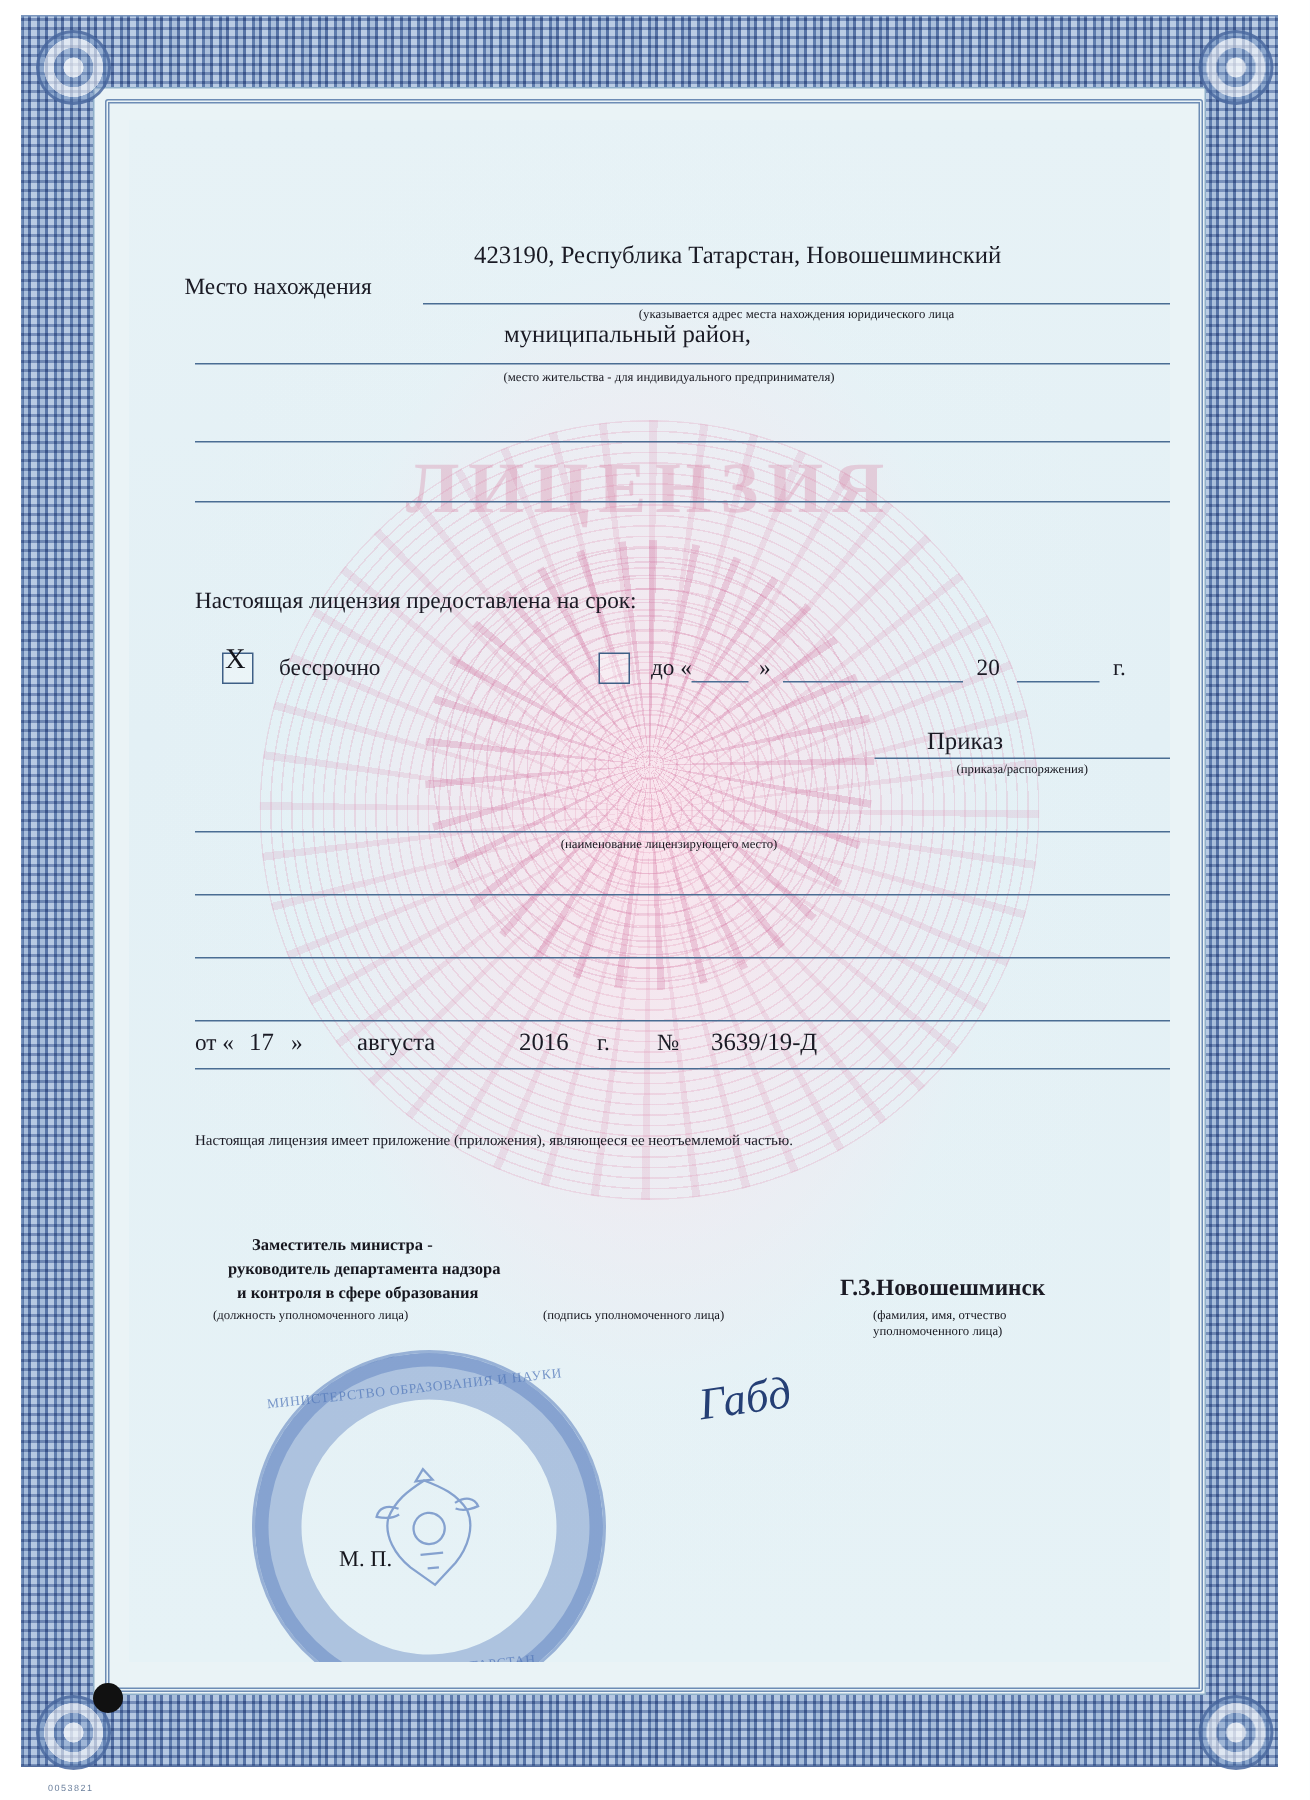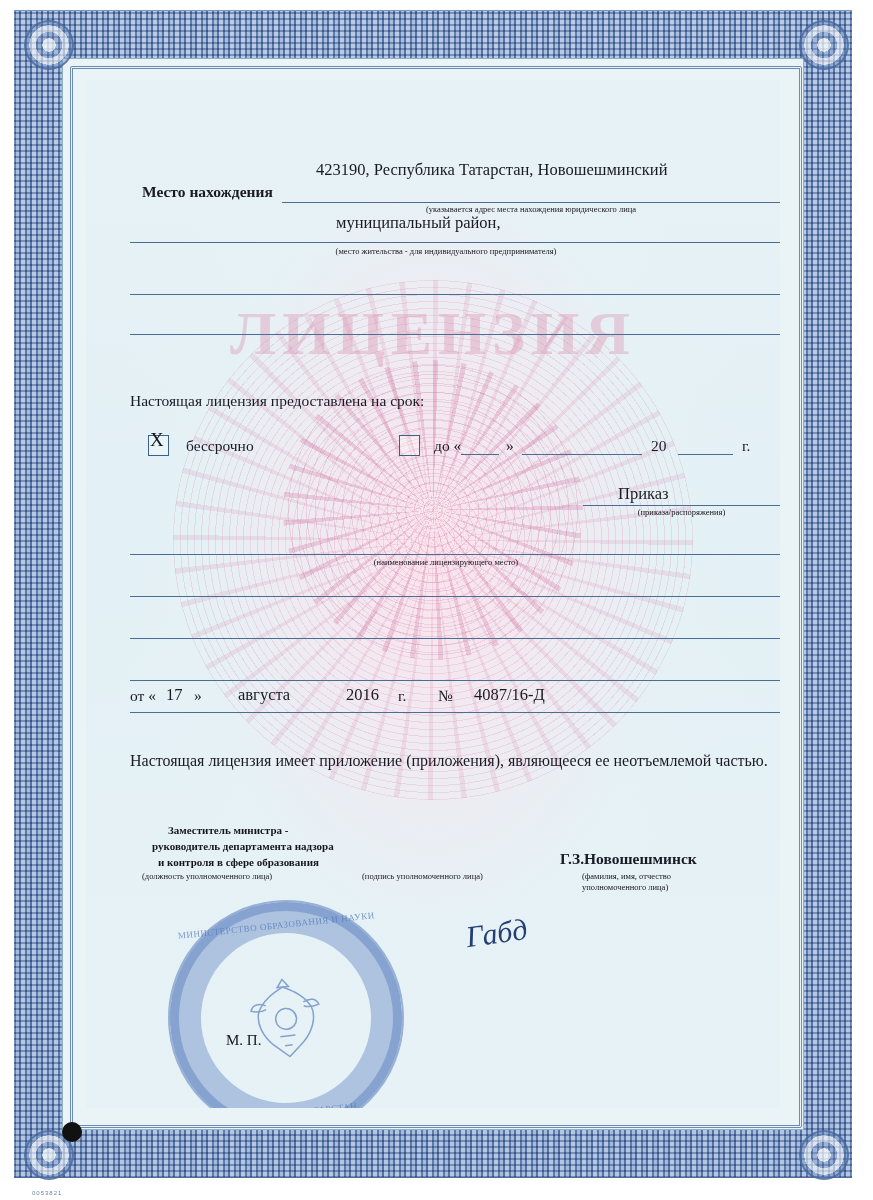--- a/index.html
+++ b/index.html
@@ -128,21 +128,21 @@
         rgba(205,100,150,0.2) 0px, rgba(205,100,150,0.2) 1px,
         rgba(255,255,255,0) 1px, rgba(255,255,255,0) 9px);
     pointer-events: none;
   }
   .watermark-text {
     position: absolute;
     left: 0;
     right: 0;
     top: 218px;
     text-align: center;
-    font-size: 62px;
+    font-size: 48px;
     letter-spacing: 6px;
     font-weight: bold;
     color: rgba(216,130,165,0.33);
     pointer-events: none;
     user-select: none;
     font-family: "Liberation Serif", serif;
   }
 
   
   .content {
@@ -181,21 +181,21 @@
   }
   .check-x {
     position: absolute;
     font-size: 19px;
     font-family: "Liberation Serif", serif;
     color: #15151c;
     line-height: 1;
   }
   .justify {
     position: absolute;
-    font-size: 16px;
+    font-size: 10px;
     font-family: "Liberation Serif", serif;
     text-align: justify;
     line-height: 26px;
   }
 
   
   .signature {
     position: absolute;
     left: 380px;
     top: 832px;
@@ -291,21 +291,21 @@
   <div class="corner c-br"></div>
 
   <div class="sheet">
     <div class="rosette"></div>
     <div class="rosette2"></div>
     <div class="watermark-text">ЛИЦЕНЗИЯ</div>
 
     <div class="content">
 
       <div class="val" style="left:230px; top:80px; position:absolute;">423190, Республика Татарстан, Новошешминский</div>
-      <div class="lbl" style="left:56px; top:103px; position:absolute;font-weight:bold;">Место нахождения</div>
+      <div class="lbl" style="left:37px; top:103px; position:absolute;">Место нахождения</div>
       <div class="ln" style="left:196px; top:122px; width:498px;"></div>
       <div class="tiny tiny-c" style="left:196px; top:124px; width:498px; position:absolute;">(указывается адрес места нахождения юридического лица</div>
 
       <div class="val" style="left:250px; top:133px; position:absolute;">муниципальный район,</div>
       <div class="ln" style="left:44px; top:162px; width:650px;"></div>
       <div class="tiny tiny-c" style="left:150px; top:166px; width:420px; position:absolute;">(место жительства - для индивидуального предпринимателя)</div>
 
       <div class="ln" style="left:44px; top:214px; width:650px;"></div>
       <div class="ln" style="left:44px; top:254px; width:650px;"></div>
 
@@ -335,21 +335,21 @@
       <div class="ln" style="left:44px; top:558px; width:650px;"></div>
       <div class="ln" style="left:44px; top:600px; width:650px;"></div>
 
       <div class="lbl" style="left:44px; top:607px; position:absolute;">от «</div>
       <div class="val" style="left:80px; top:605px; position:absolute;">17</div>
       <div class="lbl" style="left:108px; top:607px; position:absolute;">»</div>
       <div class="val" style="left:152px; top:605px; position:absolute;">августа</div>
       <div class="val" style="left:260px; top:605px; position:absolute;">2016</div>
       <div class="lbl" style="left:312px; top:607px; position:absolute;">г.</div>
       <div class="lbl" style="left:352px; top:607px; position:absolute;">№</div>
-      <div class="val" style="left:388px; top:605px; position:absolute;">4087/16-Д</div>
+      <div class="val" style="left:388px; top:605px; position:absolute;">3639/19-Д</div>
       <div class="ln" style="left:44px; top:632px; width:650px;"></div>
 
       <div class="justify" style="left:44px; top:668px; width:650px;">Настоящая лицензия имеет приложение (приложения), являющееся ее неотъемлемой частью.</div>
 
       <div class="tiny" style="left:82px; top:744px; position:absolute; font-size:11px; font-weight:bold;">Заместитель министра -</div>
       <div class="tiny" style="left:66px; top:760px; position:absolute; font-size:11px; font-weight:bold;">руководитель департамента надзора</div>
       <div class="tiny" style="left:72px; top:776px; position:absolute; font-size:11px; font-weight:bold;">и контроля в сфере образования</div>
       <div class="tiny" style="left:56px; top:791px; position:absolute;">(должность уполномоченного лица)</div>
 
       <div class="signature">Габд</div>

